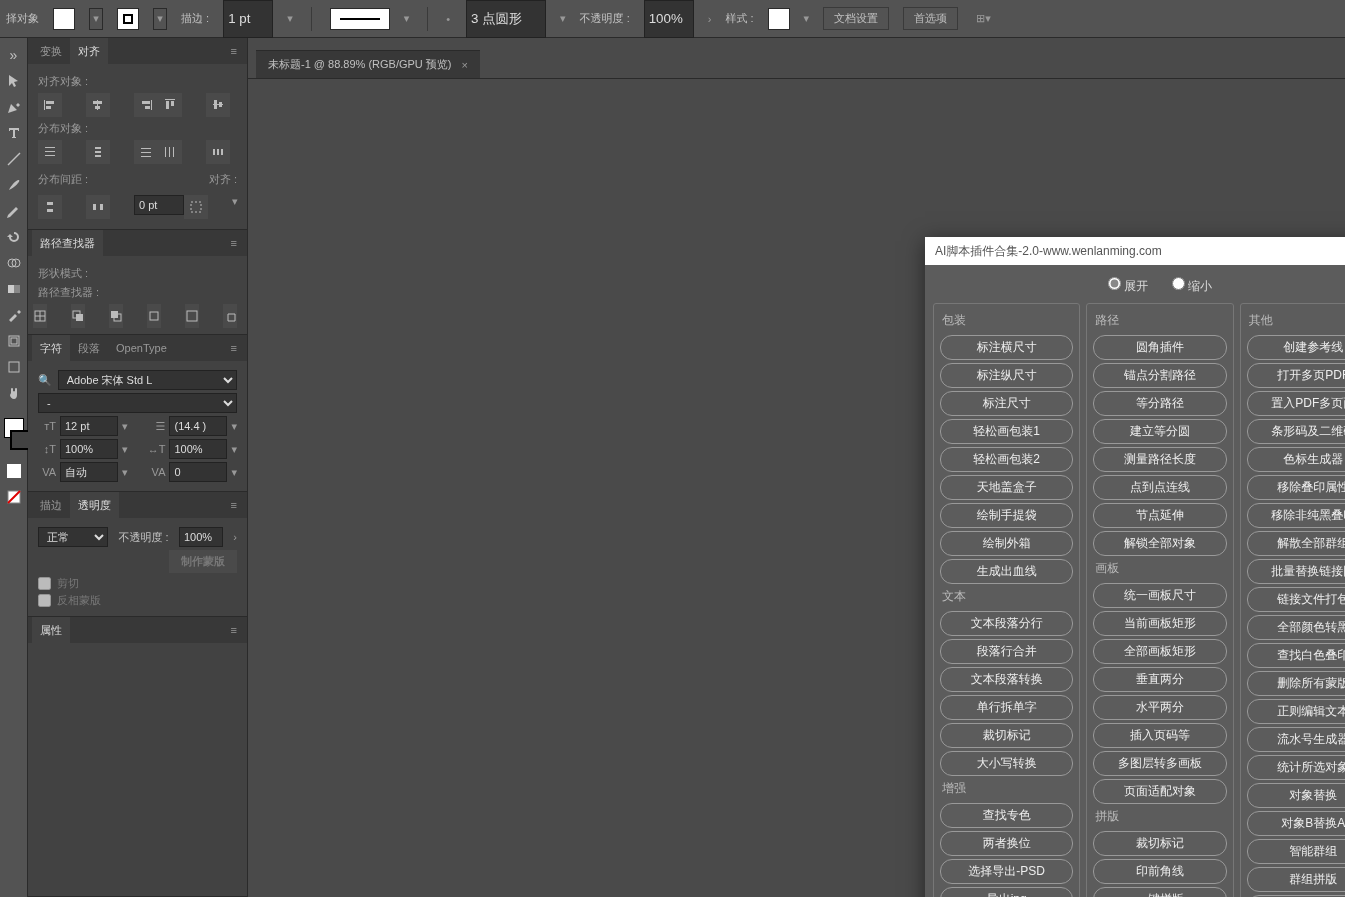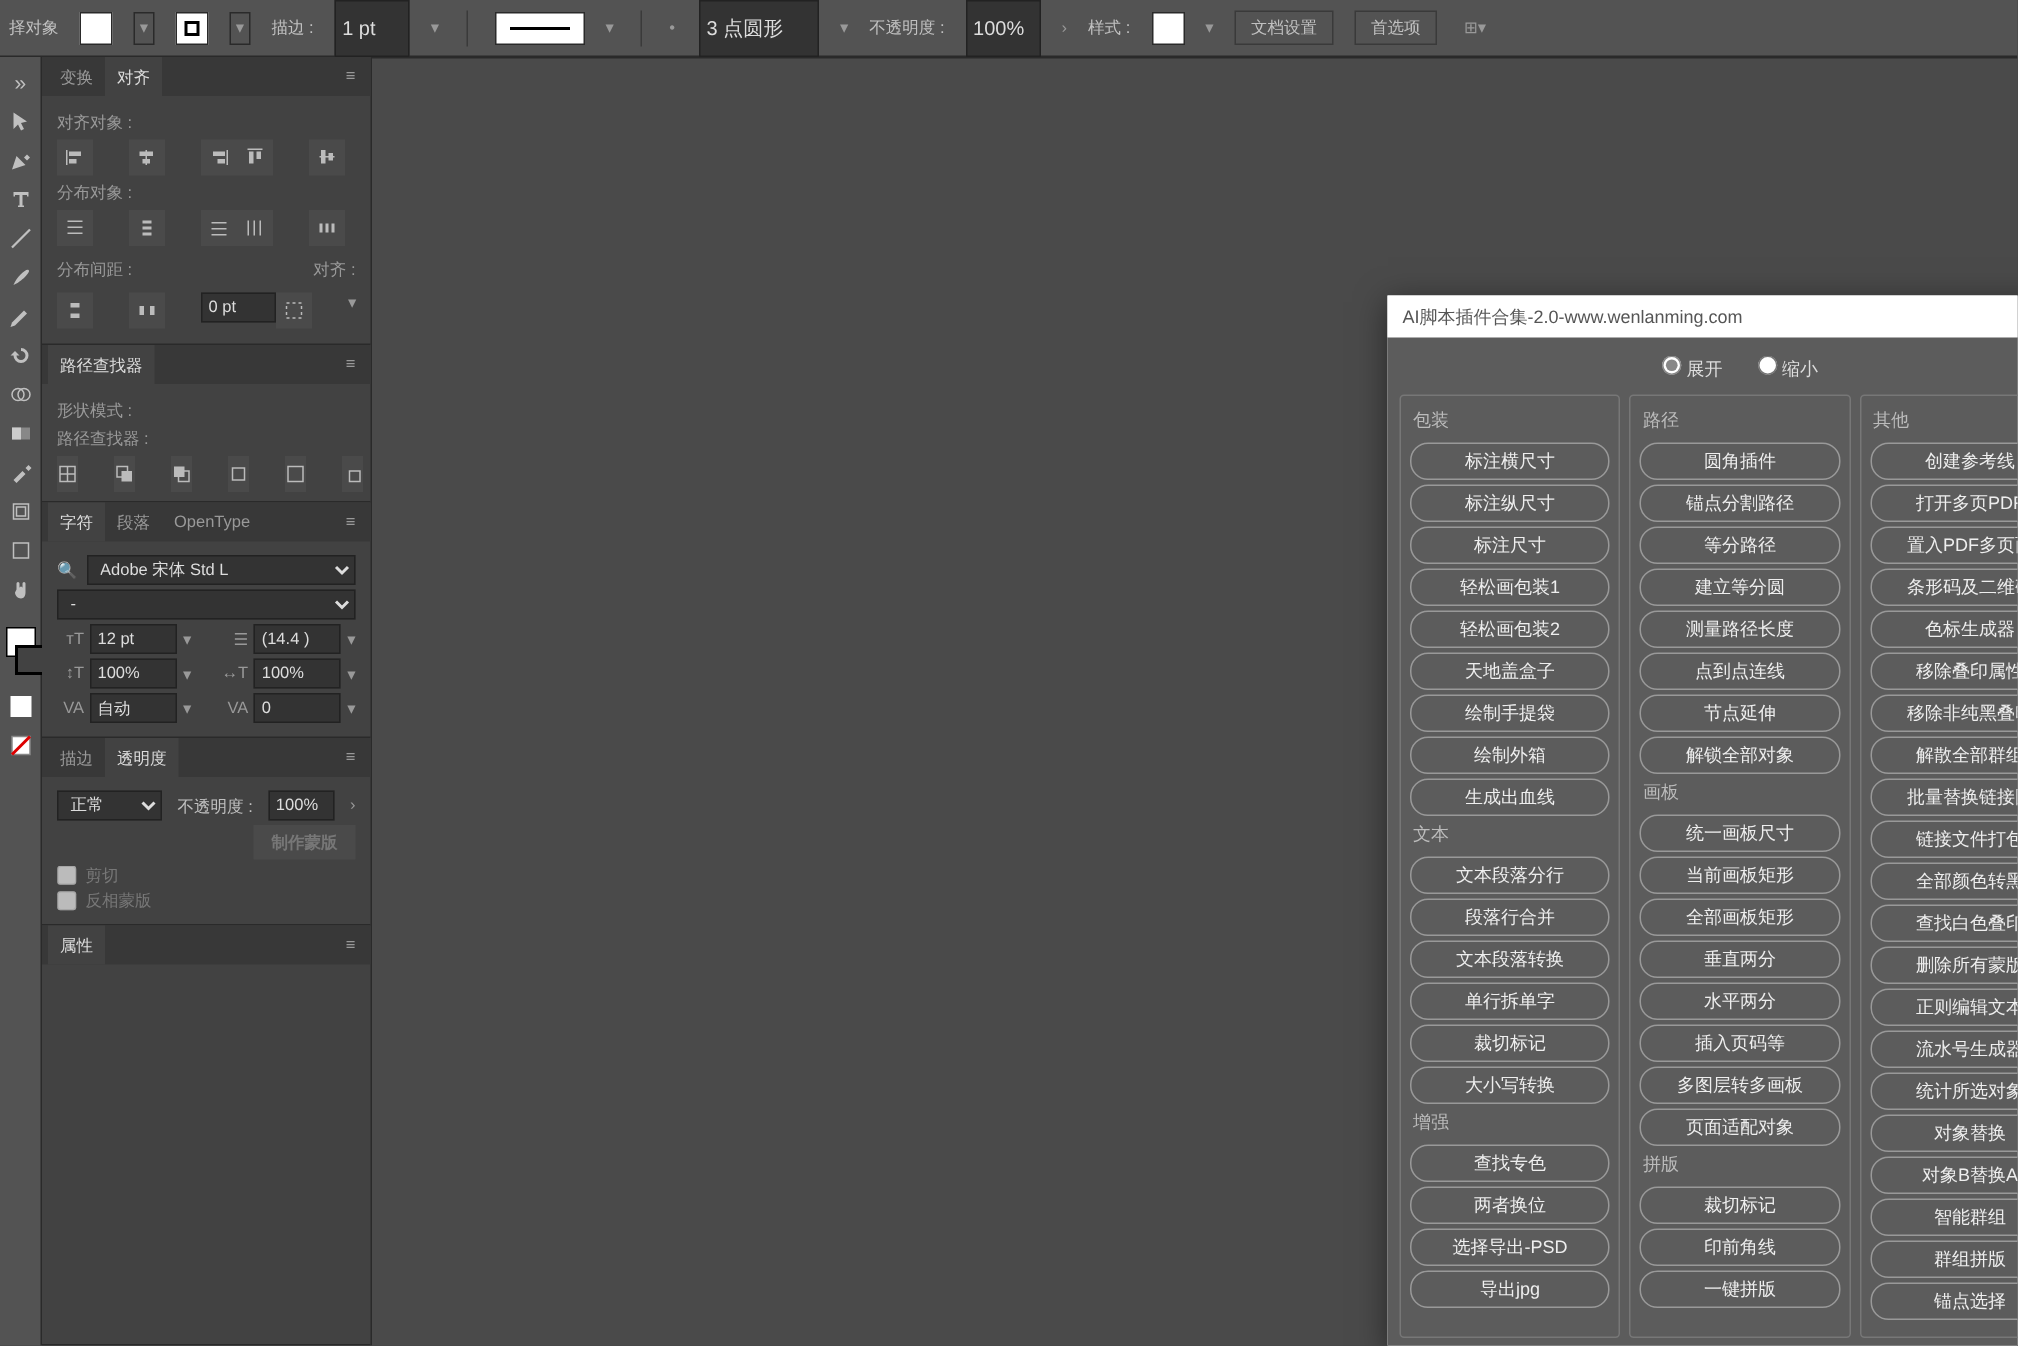--- a/index.html
+++ b/index.html
@@ -25,21 +25,21 @@
 .panel { border-bottom: 1px solid #2a2a2a; }
 .panel-tabs { display: flex; background: #383838; height: 26px; align-items: center; padding: 0 4px; }
 .panel-tab { padding: 0 8px; color: #999; cursor: pointer; font-size: 11px; height: 100%; display: flex; align-items: center; }
 .panel-tab.active { background: #424242; color: #ddd; }
 .panel-menu { margin-left: auto; color: #999; cursor: pointer; padding: 0 6px; }
 .panel-body { padding: 6px 10px; }
 .panel-body .section-label { color: #999; font-size: 11px; margin: 4px 0; }
 .icon-btn { width: 24px; height: 24px; background: #4a4a4a; display: flex; align-items: center; justify-content: center; cursor: pointer; }
 .icon-btn svg { width: 14px; height: 14px; fill: #bbb; }
 .align-row { display: flex; justify-content: space-between; margin: 4px 0; }
-.align-group { display: flex; gap: 24px; }
+.align-group { display: flex; gap: 24px; justify-content: flex-end; }
 .panel-input { background: #333; border: 1px solid #222; color: #ddd; padding: 1px 4px; width: 58px; height: 20px; font-size: 11px; }
 .panel-select { background: #333; border: 1px solid #222; color: #ddd; padding: 1px 4px; height: 20px; font-size: 11px; }
 .field-row { display: flex; align-items: center; gap: 6px; margin: 3px 0; justify-content: space-between; }
 .field-pair { display: flex; align-items: center; gap: 4px; }
 .field-label { width: 18px; text-align: right; color: #999; font-size: 11px; }
 .checkbox-row { display: flex; align-items: center; gap: 6px; margin: 2px 0; color: #777; }
 .disabled-btn { background: #4a4a4a; padding: 4px 12px; color: #777; margin-left: auto; }
 
 .canvas-col { flex: 1; display: flex; flex-direction: column; background: #4a4a4a; }
 .doc-tabs { height: 30px; margin-top: 10px; background: #4a4a4a; display: flex; align-items: flex-end; padding-left: 8px; }
@@ -453,20 +453,26 @@
     <div class="panel" style="flex:1;">
       <div class="panel-tabs">
         <div class="panel-tab active">属性</div>
         <div class="panel-menu">≡</div>
       </div>
       <div class="panel-body"></div>
     </div>
   </div>
 
   <div class="canvas-col">
+    <div class="doc-tabs">
+      <div class="doc-tab">
+        <span>未标题-1 @ 88.89% (RGB/GPU 预览)</span>
+        <span class="doc-close">×</span>
+      </div>
+    </div>
     <div class="canvas">
 
       <div class="dialog">
         <div class="dialog-title">
           <span>AI脚本插件合集-2.0-www.wenlanming.com</span>
 
         </div>
         <div class="dialog-body">
           <div class="radio-row">
             <label><input type="radio" name="mode" checked="" style=""> <span>展开</span></label>

